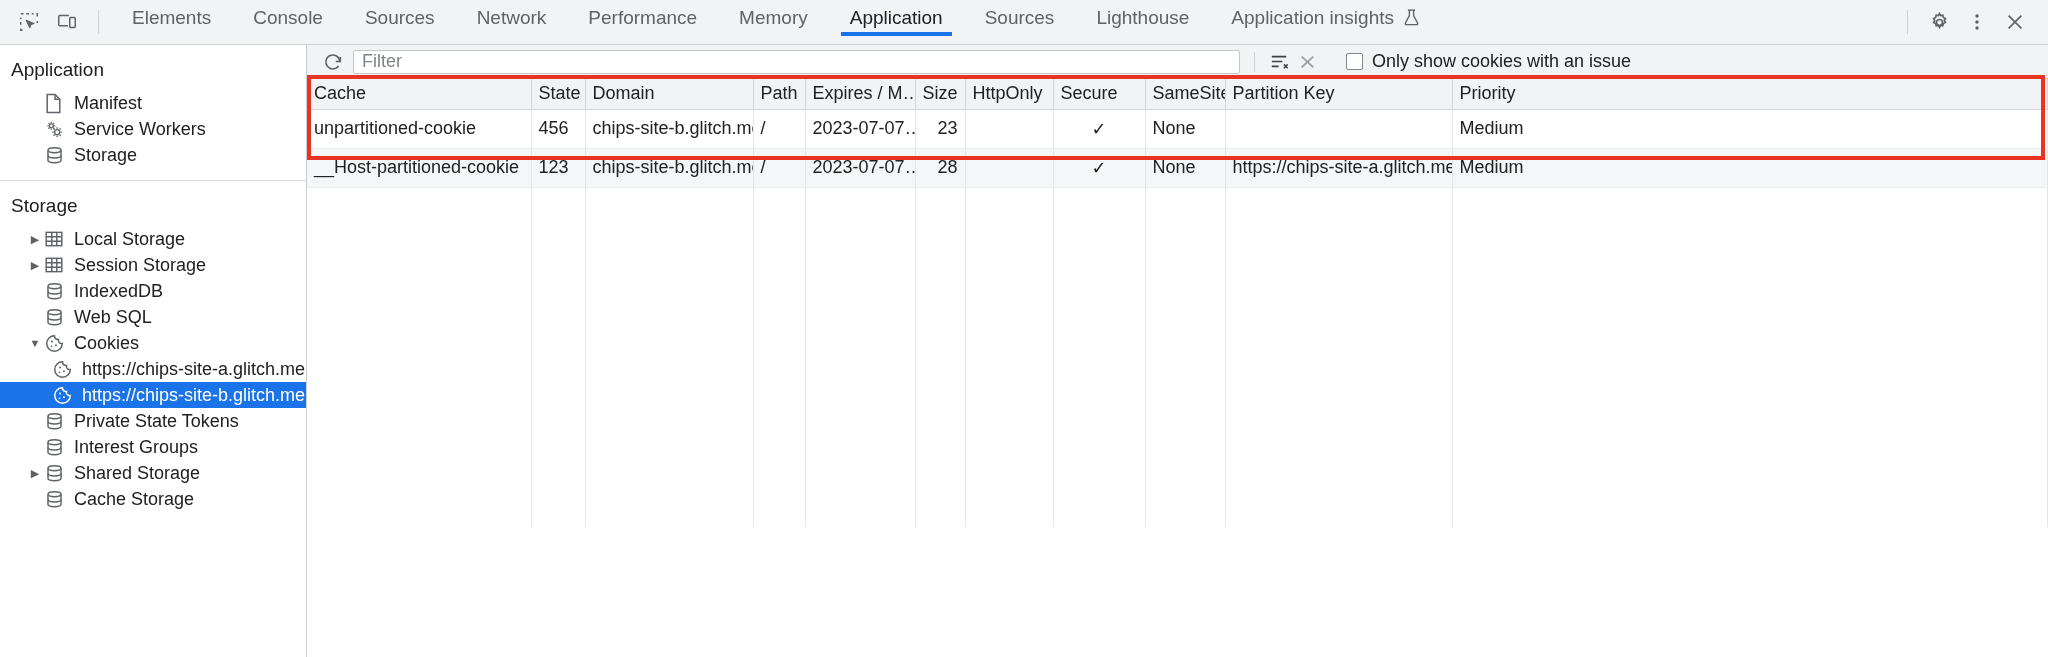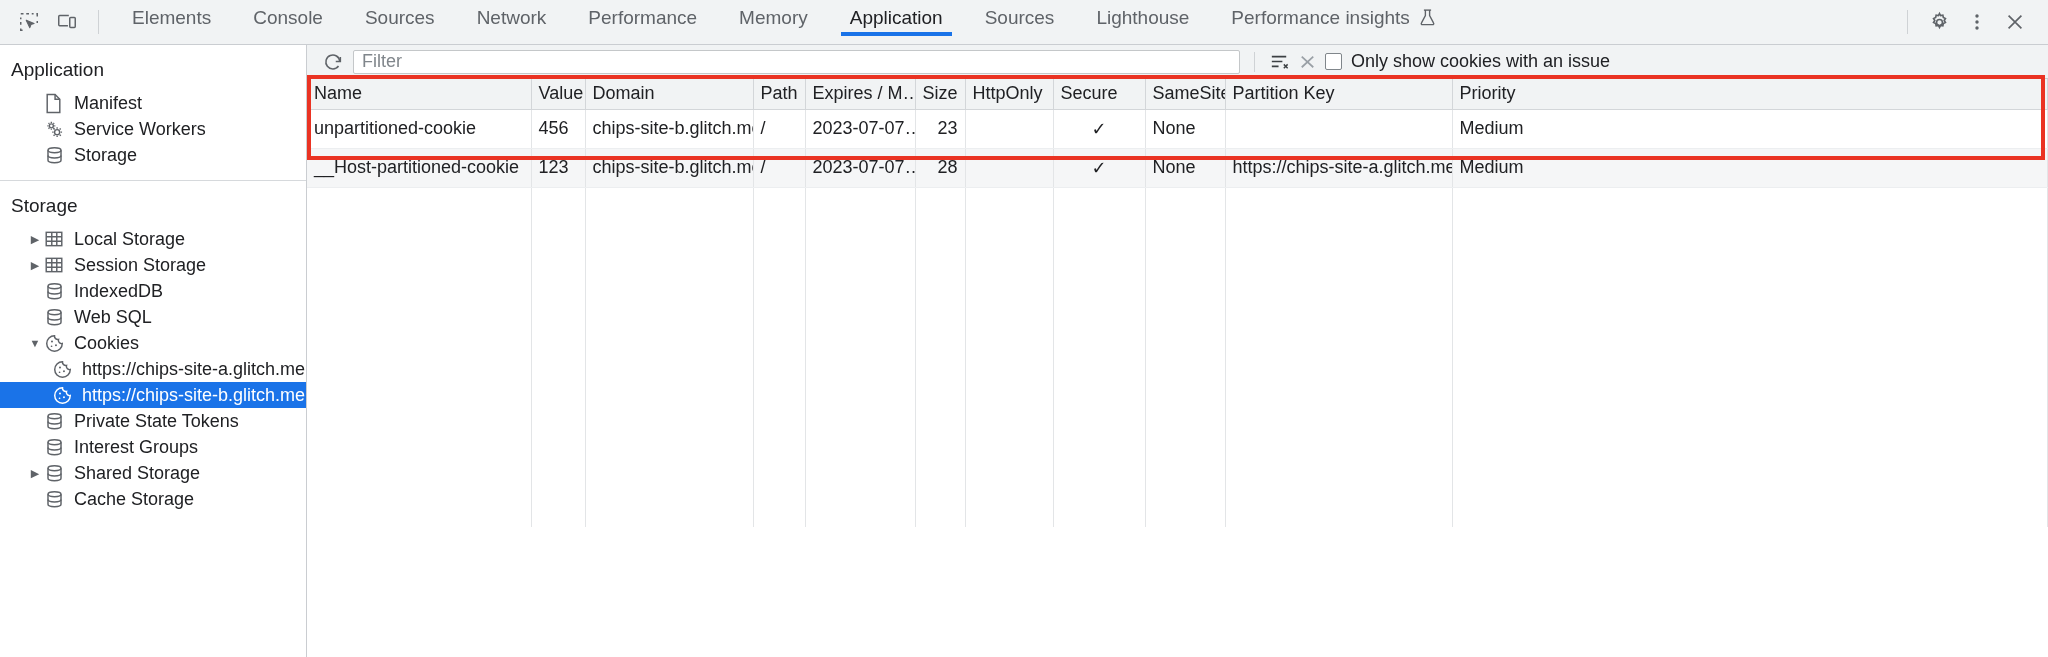--- a/index.html
+++ b/index.html
@@ -126,21 +126,21 @@
     margin-left: 6px;
     background: #ffffff;
     border: 1px solid #c4c7c9;
     border-radius: 2px;
     display: flex; align-items: center;
     padding: 0 8px;
     font-size: 18px;
     color: #80868b;
   }
   .fb-sep { width: 1px; height: 20px; background: #cfd2d5; margin: 0 10px 0 14px; }
-  .fb-check-wrap { display: flex; align-items: center; margin-left: 4px; }
+  .fb-check-wrap { display: flex; align-items: center; margin-left: 25px; }
   .fb-checkbox {
     width: 17px; height: 17px;
     border: 1px solid #80868b;
     border-radius: 2px;
     background: #ffffff;
   }
   .fb-check-label { font-size: 18px; color: #202124; margin-left: 9px; white-space: nowrap; }
 
   
   .table-area { flex: 1; position: relative; min-height: 0; overflow: hidden; }
@@ -230,21 +230,21 @@
       <div class="tab active">
         <span>Application</span>
       </div>
       <div class="tab">
         <span>Sources</span>
       </div>
       <div class="tab">
         <span>Lighthouse</span>
       </div>
       <div class="tab">
-        <span>Performance insights</span>
+        <span>Application insights</span>
         <span class="flask">
           <svg width="17" height="19" viewBox="0 0 16 18" fill="none" stroke="#5f6368" stroke-width="1.3">
             <path d="M6 2v5.2L2.2 14.3A1 1 0 0 0 3.1 15.8h9.8a1 1 0 0 0 .9-1.5L10 7.2V2"></path>
             <path d="M4.6 2h6.8"></path>
           </svg>
         </span>
       </div>
     </div>
 
     <div class="tb-right">
@@ -490,22 +490,22 @@
               <col style="width:110px">
               <col style="width:50px">
             <col style="width:88px">
               <col style="width:92px">
               <col style="width:80px">
             <col style="width:227px">
               <col style="width:auto">
           </colgroup>
           <thead>
             <tr>
-              <th>Name</th>
-              <th>Value</th>
+              <th>Cache</th>
+              <th>State</th>
               <th>Domain</th>
               <th>Path</th>
               <th>Expires / M…</th>
               <th>Size</th>
               <th>HttpOnly</th>
               <th>Secure</th>
               <th>SameSite</th>
               <th>Partition Key</th>
               <th>Priority</th>
             </tr>

